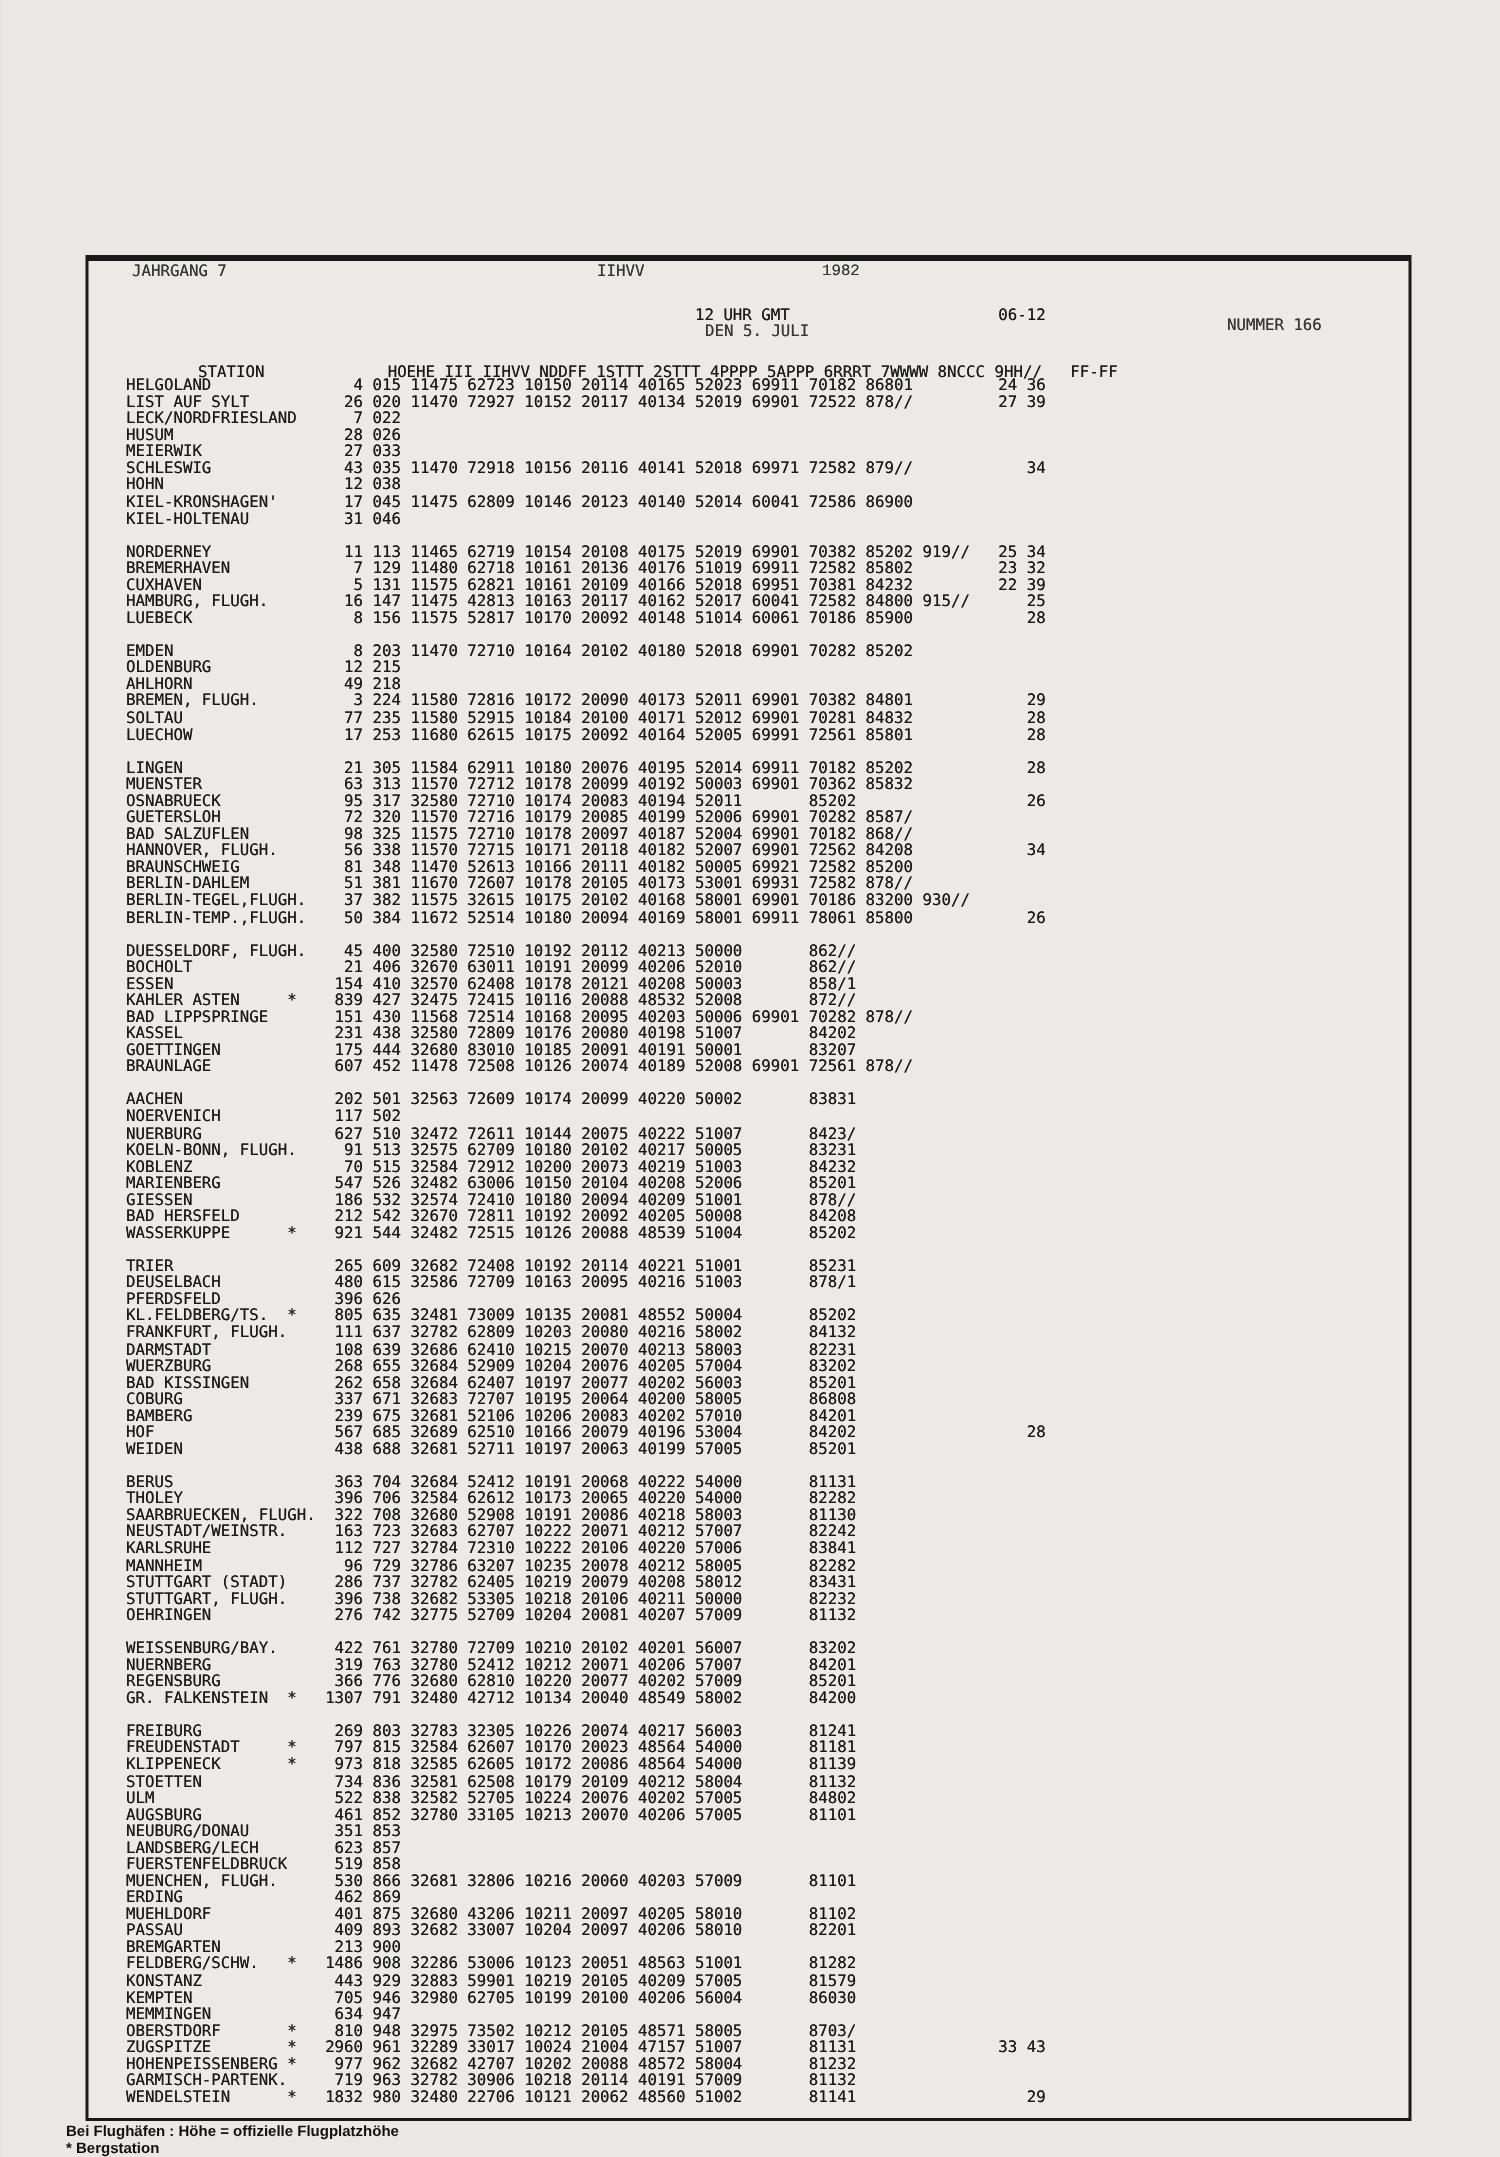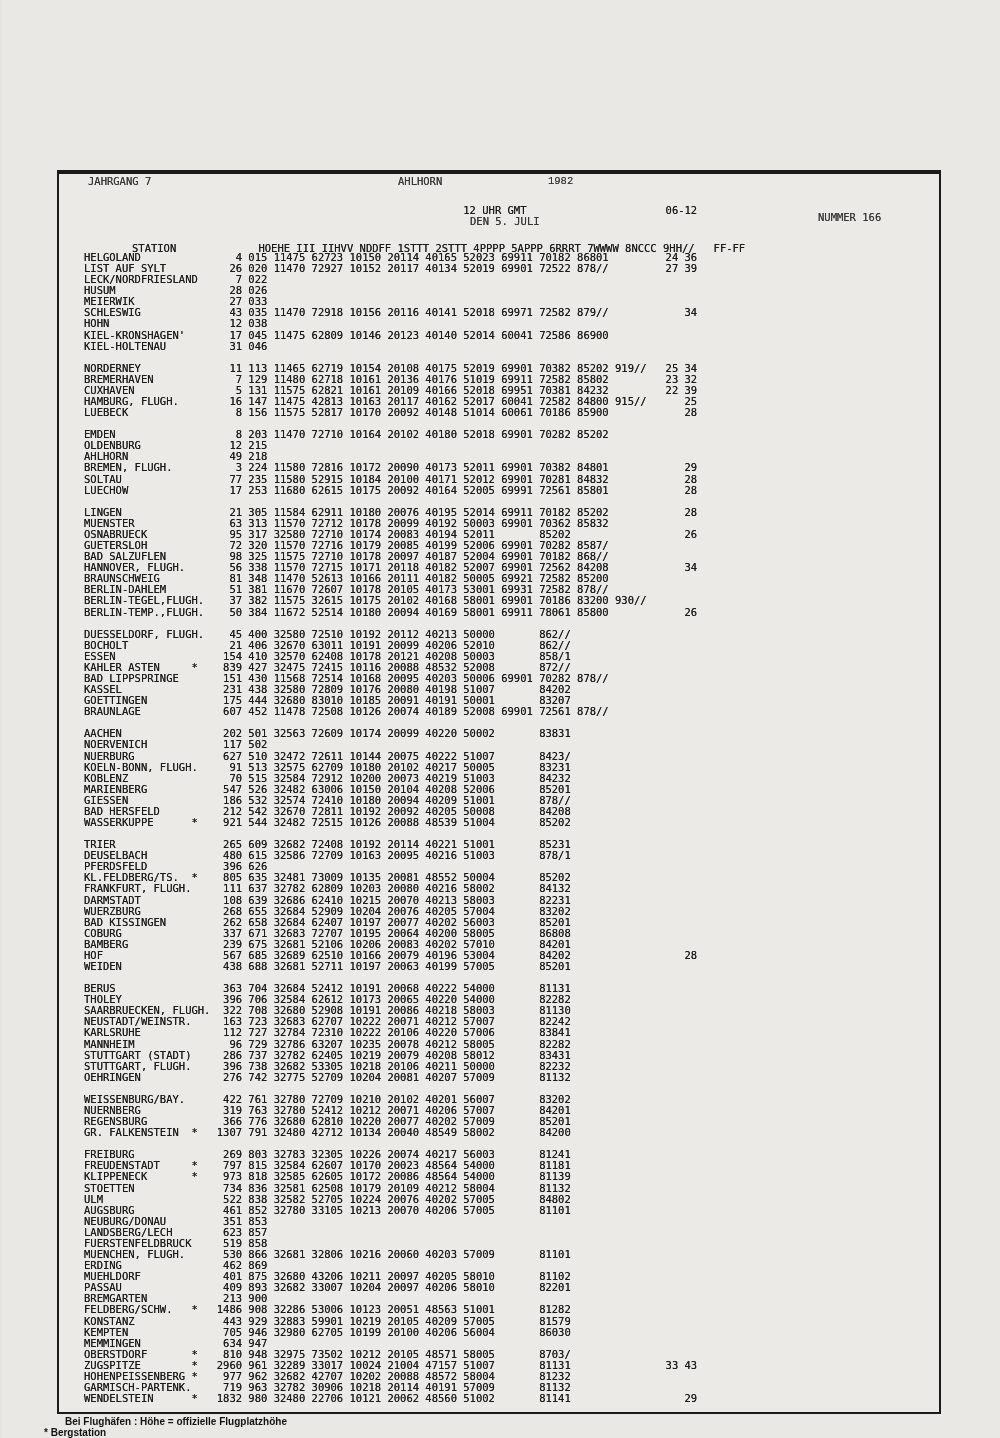--- a/index.html
+++ b/index.html
@@ -26,28 +26,28 @@
   .mh-year{left:548px;font-family:Liberation Mono, monospace;} .mh-issue{left:818px;margin-top:36px;}
   #timeline{left:84px;top:205px;}
   #colheaders{left:84px;top:221px;margin-left:48px;}
   #rows{left:84px;top:252px;}
   .trow{height:11.09px;}
   .footer{
     position:absolute;left:44px;
     font-family:"Liberation Sans", sans-serif;font-weight:bold;
     font-size:10px;line-height:11px;color:#111;
   }
-  #footnote1{top:1416px;margin-left:21px;} #footnote2{top:1427px;}
+  #footnote1{top:1416px;} #footnote2{top:1427px;}
 </style>
 </head>
 <body>
 
 <div id="masthead" class="mono">
   <span class="mh-jahrgang">JAHRGANG 7</span>
-  <span class="mh-weekday">AHLHORN</span>
+  <span class="mh-weekday">IIHVV</span>
   <span class="mh-date">DEN 5. JULI</span>
   <span class="mh-year">1982</span>
   <span class="mh-issue">NUMMER 166</span>
 </div>
 
 <div class="frame"></div>
 
 <div id="timeline" class="mono">                                                            12 UHR GMT                      06-12</div>
 
 <div id="colheaders" class="mono">

